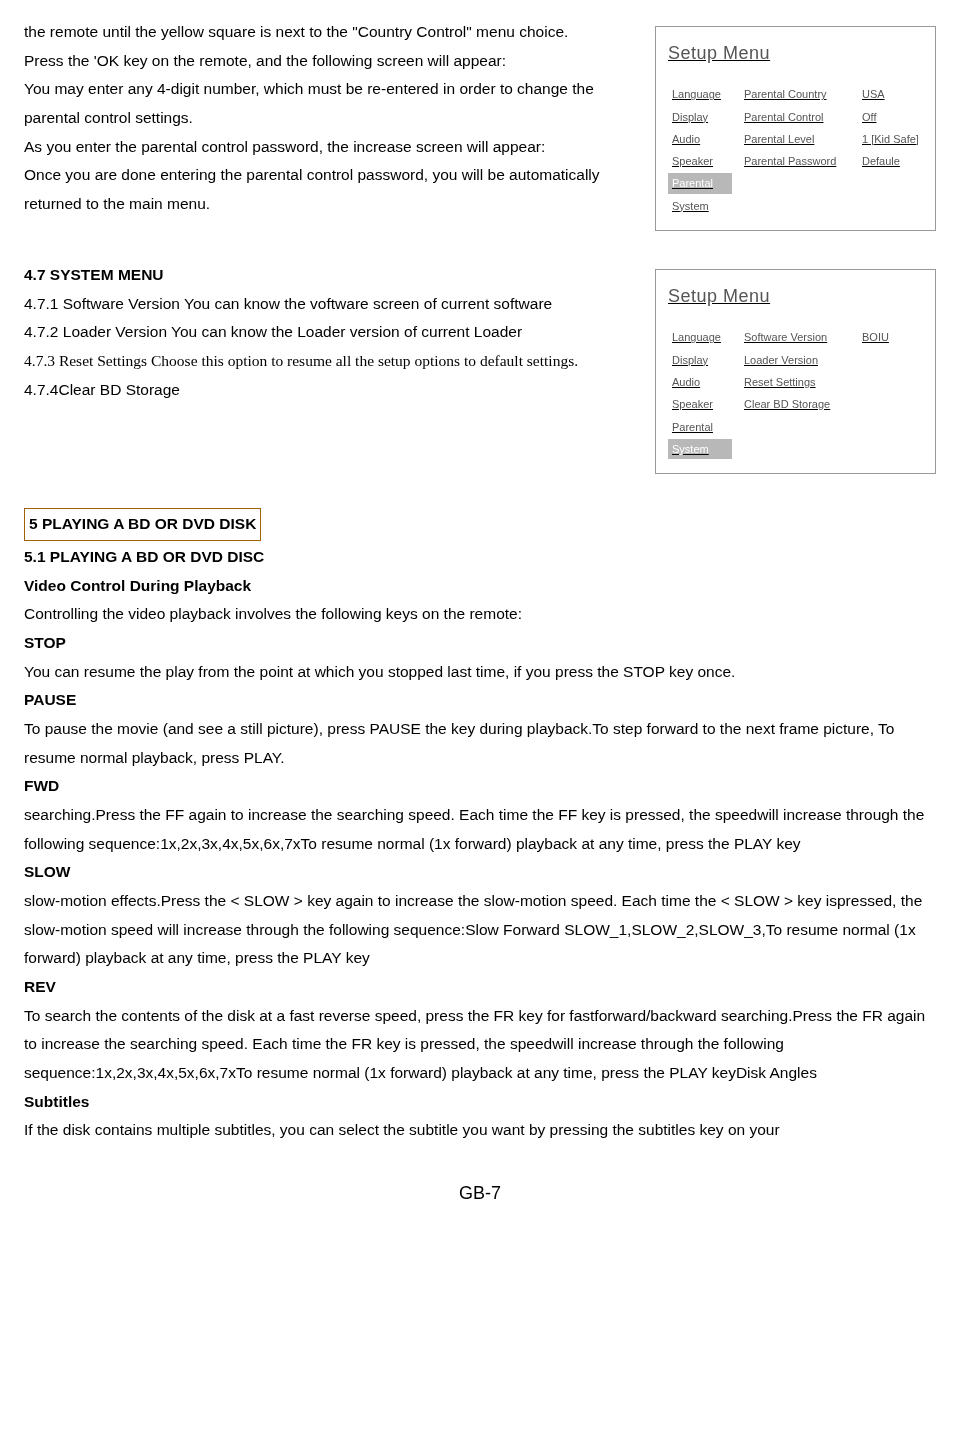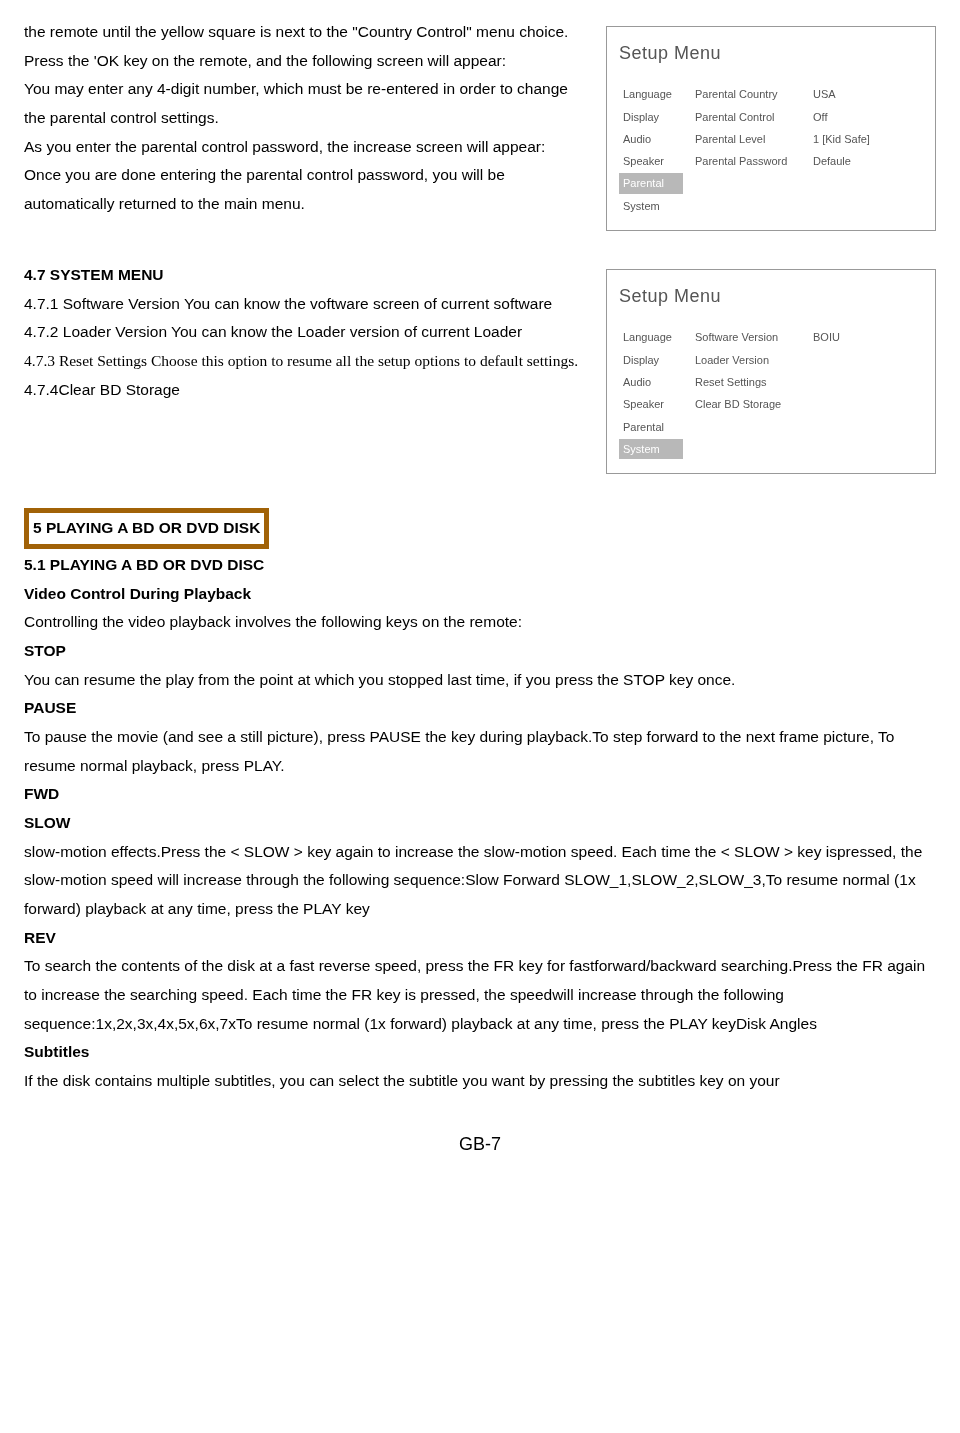--- a/index.html
+++ b/index.html
@@ -6,21 +6,21 @@
     body {
       font-family: Arial, Helvetica, sans-serif;
       font-size: 15.5px;
       line-height: 1.85;
       color: #000;
       padding: 18px 24px 20px 24px;
       width: 960px;
     }
     .section-top { display: flex; gap: 18px; margin-bottom: 30px; }
     .section-top .textcol { flex: 1; }
-    .section-top .imgcol { width: 330px; flex-shrink: 0; padding-top: 8px; }
+    .section-top .imgcol { width: 281px; flex-shrink: 0; padding-top: 8px; text-decoration: underline; }
     .menubox {
       border: 1px solid #999;
       padding: 10px 12px 12px 12px;
       font-family: Arial, sans-serif;
     }
     .menubox .menu-title {
       font-size: 18px;
       font-weight: 400;
       color: #555;
       margin-bottom: 14px;
@@ -40,21 +40,21 @@
       margin-bottom: 2px;
       line-height: 1.3;
     }
     .menu-item.selected {
       background: #b8b8b8;
       color: #fff;
     }
     .bold { font-weight: bold; }
     .boxed-heading {
       display: inline-block;
-      border: 5px solid #a16207;
+      border: 1px solid #a16207;
       padding: 1px 4px;
       font-weight: bold;
       margin-bottom: 2px;
     }
     .body-text p { margin-bottom: 0; }
     .body-text { }
     .justify { text-align: justify; font-family: Liberation Serif, serif; }
     .section-47 .textcol { padding-right: 6px; }
     .footer {
       text-align: center;
@@ -142,20 +142,21 @@
 <div class="body-text" style="margin-top:34px;">
   <div class="boxed-heading">5 PLAYING A BD OR DVD DISK</div>
   <p class="bold">5.1 PLAYING A BD OR DVD DISC</p>
   <p class="bold">Video Control During Playback</p>
   <p>Controlling the video playback involves the following keys on the remote:</p>
   <p class="bold">STOP</p>
   <p>You can resume the play from the point at which you stopped last time, if you press the STOP key once.</p>
   <p class="bold">PAUSE</p>
   <p>To pause the movie (and see a still picture), press PAUSE the key during playback.To step forward to the next frame picture, To resume normal playback, press PLAY.</p>
   <p class="bold">FWD</p>
+  <p>searching.Press the FF again to increase the searching speed.    Each time the FF key is pressed, the speedwill increase through the following sequence:1x,2x,3x,4x,5x,6x,7xTo resume normal (1x forward) playback at any time, press the PLAY key</p>
   <p class="bold">SLOW</p>
   <p>slow-motion effects.Press the &lt; SLOW &gt; key again to increase the slow-motion speed. Each time the &lt; SLOW &gt; key ispressed, the slow-motion speed will increase through the following sequence:Slow Forward SLOW_1,SLOW_2,SLOW_3,To resume normal (1x forward) playback at any time, press the PLAY key</p>
   <p class="bold">REV</p>
   <p>To search the contents of the disk at a fast reverse speed, press the FR key for fastforward/backward searching.Press the FR again to increase the searching speed. Each time the FR key is pressed, the speedwill increase through the following sequence:1x,2x,3x,4x,5x,6x,7xTo resume normal (1x forward) playback at any time, press the PLAY keyDisk Angles</p>
   <p class="bold">Subtitles</p>
   <p>If the disk contains multiple subtitles, you can select the subtitle you want by pressing the subtitles key on your</p>
 </div>
 
 <div class="footer">GB-7</div>
 

